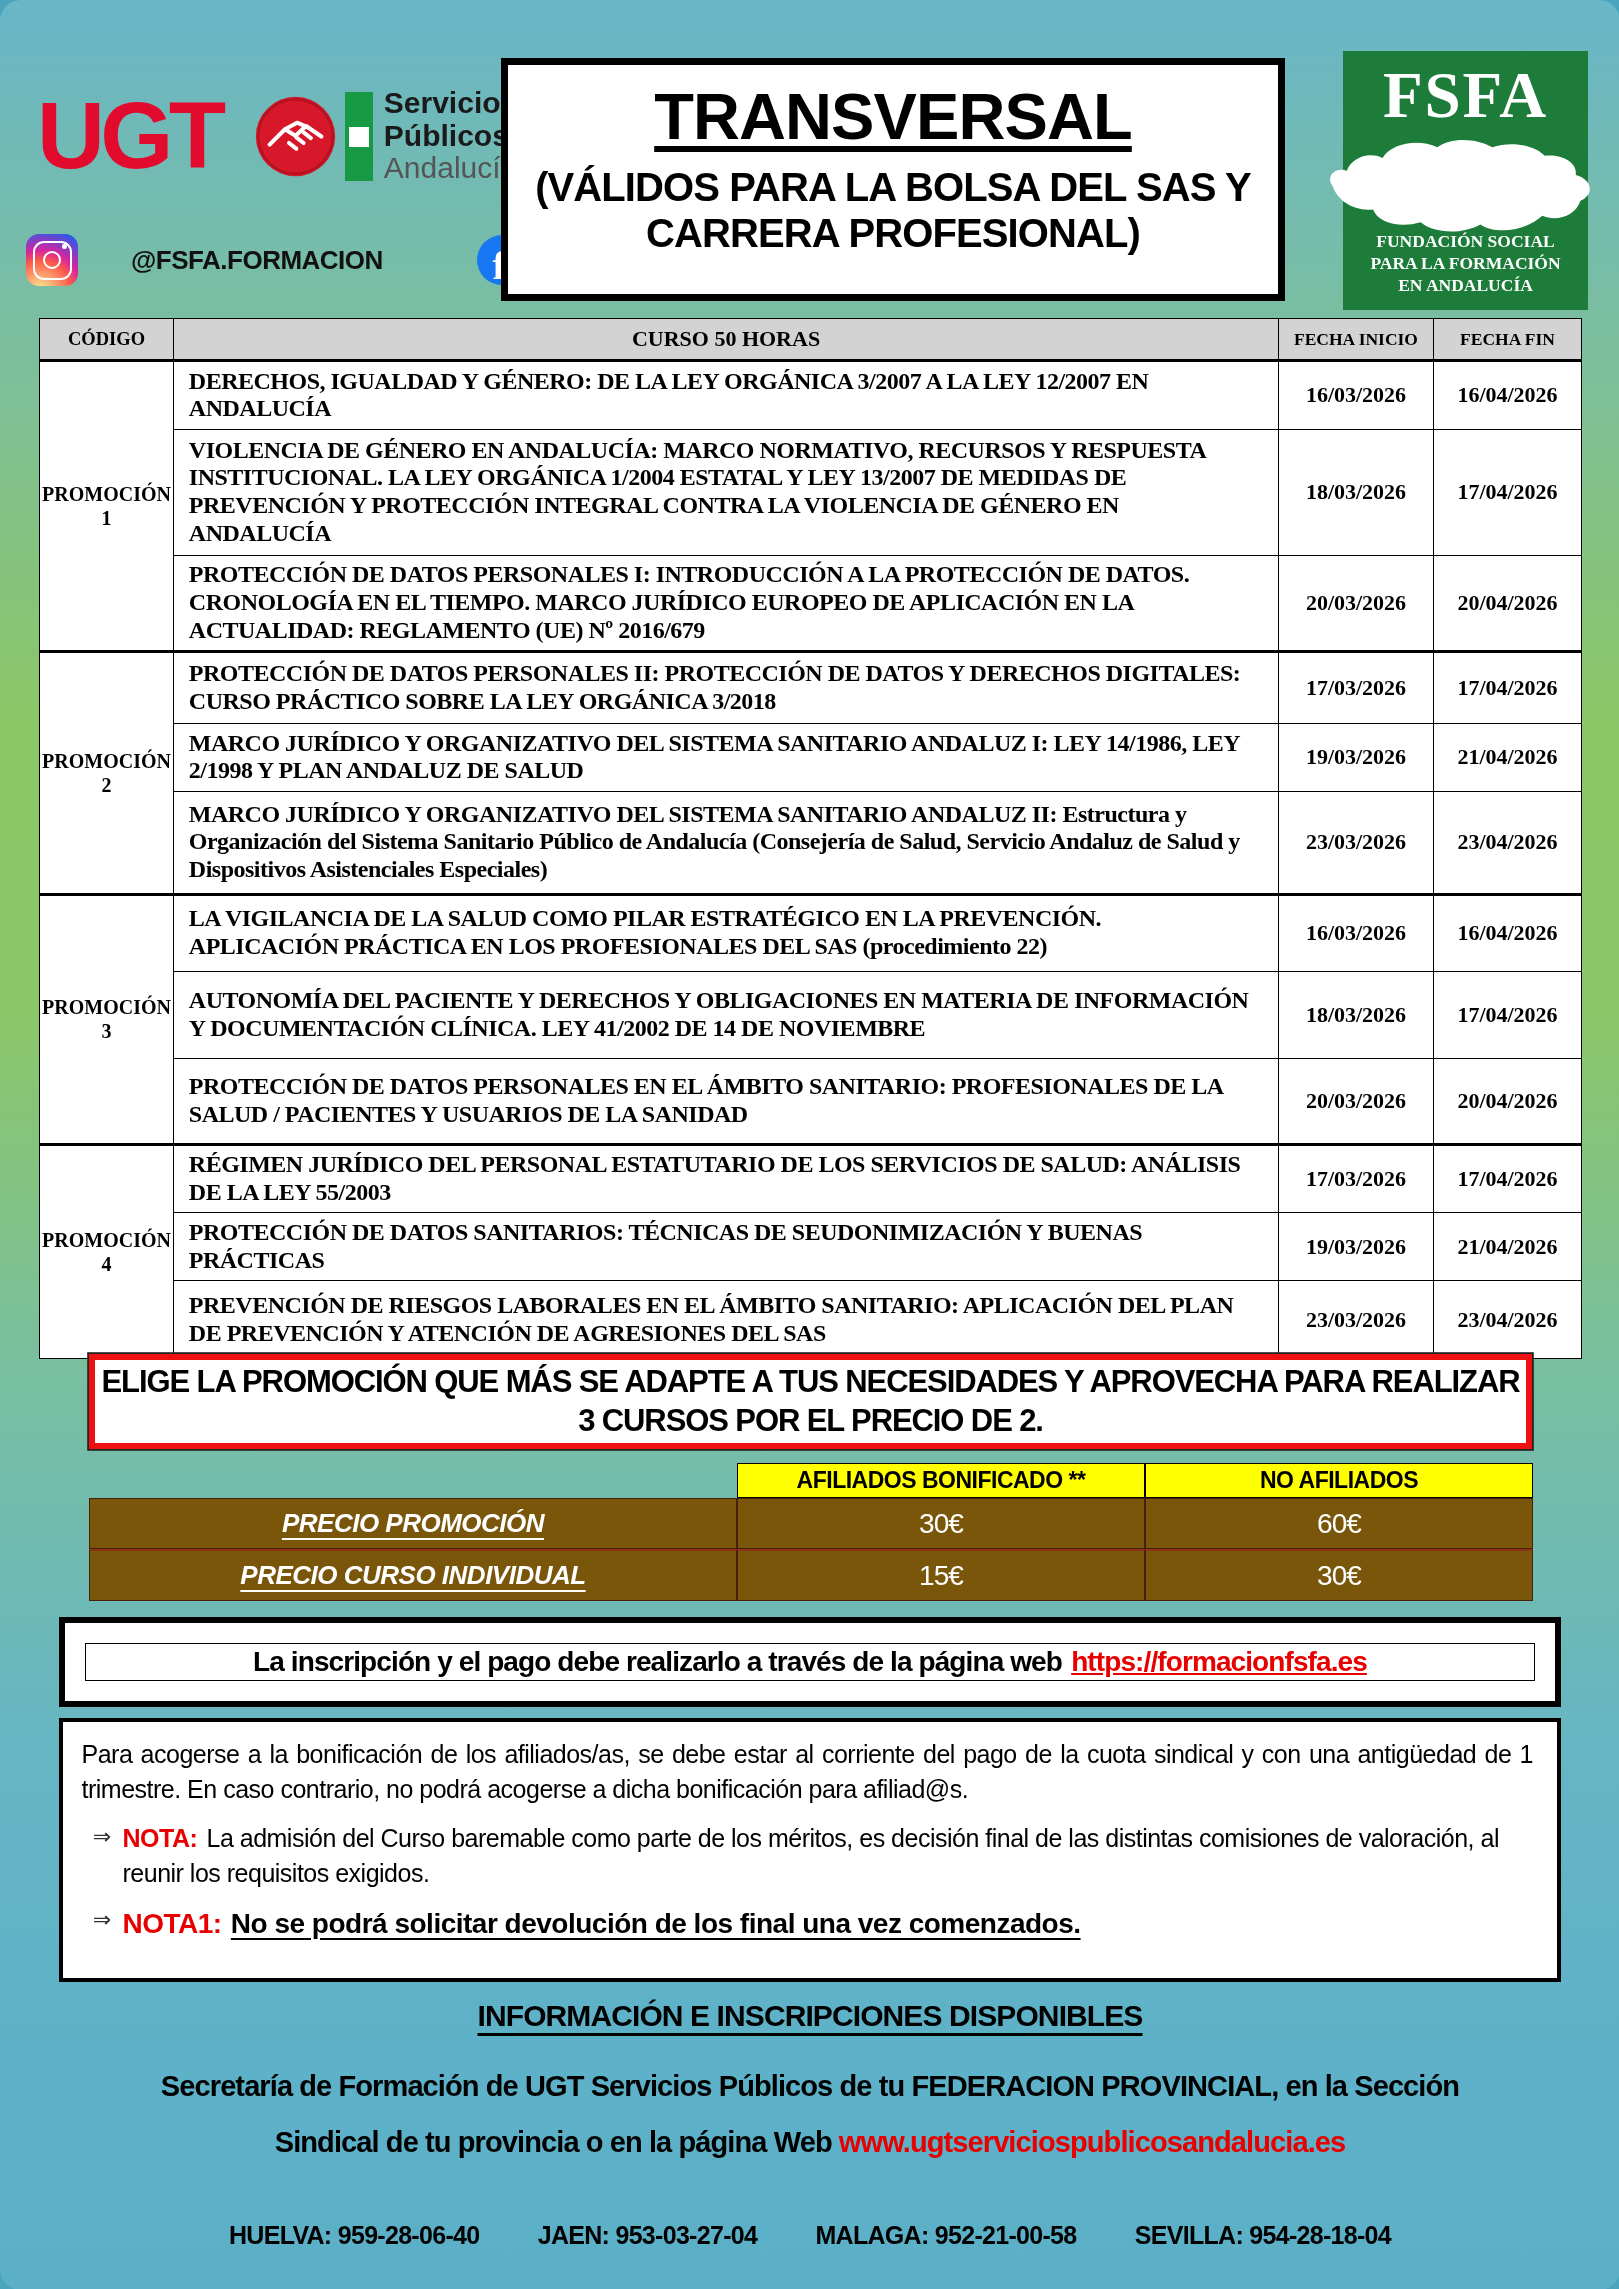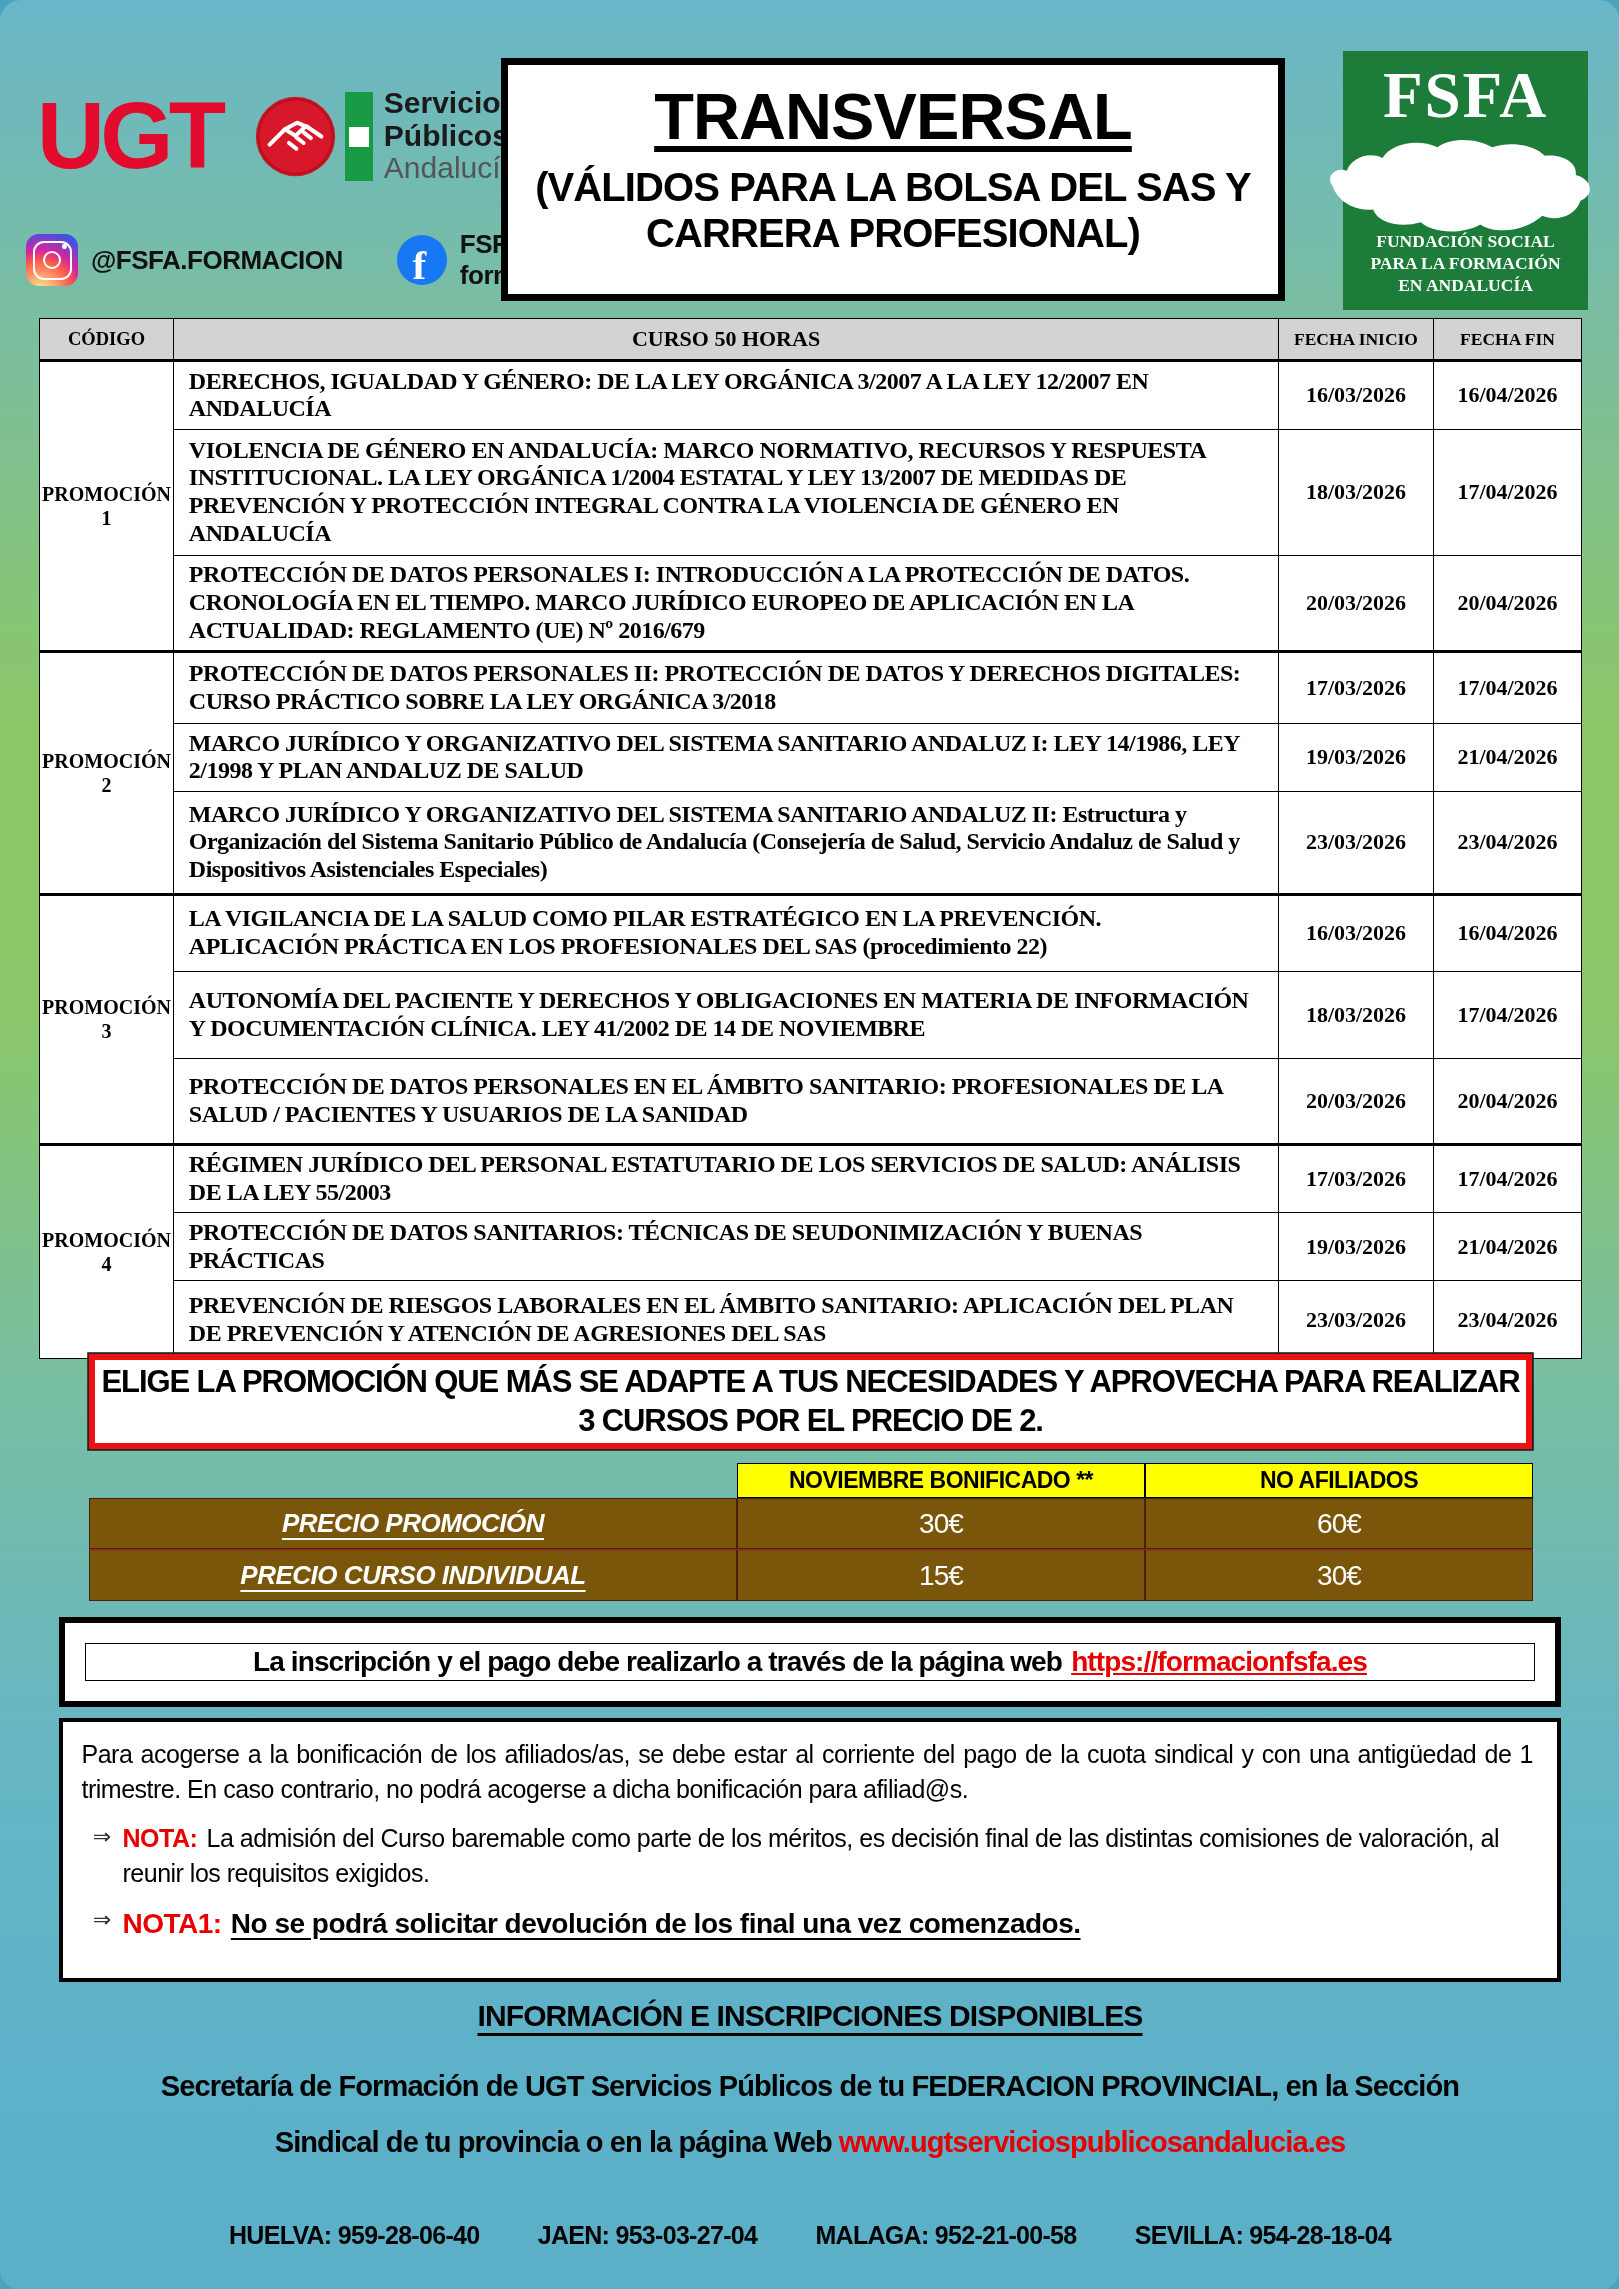--- a/index.html
+++ b/index.html
@@ -12,21 +12,21 @@
   }
   
   .ugt-row { position:absolute; left:37px; top:90px; height:92px; display:flex; align-items:center; }
   .ugt-word { font-size:94px; font-weight:800; letter-spacing:-4.6px; color:#e30b2d; line-height:.9; font-family:"Liberation Sans",sans-serif; }
   .hs-circle { width:81px; height:81px; margin-left:33px; border-radius:50%; overflow:hidden; flex:0 0 auto; }
   .ugt-bar { width:28px; height:89px; background:#189a44; margin-left:9.2px; position:relative; flex:0 0 auto;}
   .ugt-bar span { position:absolute; left:3.7px; right:3.7px; top:35px; height:20px; background:#fff; display:block; }
   .ugt-text { margin-left:11px; line-height:1.08; }
   .ugt-text .b { font-weight:700; font-size:30px; color:#1a1a1a; }
   .ugt-text .l { font-weight:400; font-size:30px; color:#555; }
-  .social { position:absolute; left:26px; top:229px; width:480px; display:flex; align-items:center; }
+  .social { position:absolute; left:26px; top:229px; width:480px; display:flex; align-items:center;gap:40px; }
   .ig-icon { width:52px; height:52px; border-radius:13px; position:relative; flex:0 0 auto;
     background: radial-gradient(circle at 28% 110%, #fdf497 0%, #fd5949 45%, #d6249f 60%, #285AEB 92%); }
   .ig-icon .frame { position:absolute; inset:6.5px; border:2.8px solid #fff; border-radius:11px; }
   .ig-icon .lens  { position:absolute; left:16.6px; top:16.6px; width:18.5px; height:18.5px; border:2.8px solid #fff; border-radius:50%; }
   .ig-icon .dot   { position:absolute; right:11px; top:10px; width:4.6px; height:4.6px; background:#fff; border-radius:50%; }
   .handle { font-weight:700; font-size:26px; color:#111; margin-left:13px; letter-spacing:-0.5px; }
   .fb-icon { width:50px; height:50px; border-radius:50%; background:#1877f2; color:#fff; overflow:hidden;
     margin-left:54px; position:relative; flex:0 0 auto; }
   .fb-icon span { position:absolute; left:15.7px; top:5.5px; font-size:41px; font-weight:700; font-family:"Liberation Serif",serif; }
   .title-box { position:absolute; left:501px; top:58px; width:784px; height:243px; background:#fff;
@@ -251,21 +251,21 @@
     </tbody>
   </table>
 
   <div class="promo-banner">
     <div class="p1">ELIGE LA PROMOCIÓN QUE MÁS SE ADAPTE A TUS NECESIDADES Y APROVECHA PARA REALIZAR</div>
     <div class="p2">3 CURSOS POR EL PRECIO DE 2.</div>
   </div>
 
   <div class="pricing">
     <div class="cell spacer-head"></div>
-    <div class="cell yellow-head">NOVIEMBRE BONIFICADO **</div>
+    <div class="cell yellow-head">AFILIADOS BONIFICADO **</div>
     <div class="cell yellow-head">NO AFILIADOS</div>
 
     <div class="cell brown price-label">PRECIO PROMOCIÓN</div>
     <div class="cell brown price-value">30€</div>
     <div class="cell brown price-value">60€</div>
 
     <div class="cell brown divider price-label">PRECIO CURSO INDIVIDUAL</div>
     <div class="cell brown divider price-value">15€</div>
     <div class="cell brown divider price-value">30€</div>
   </div>

